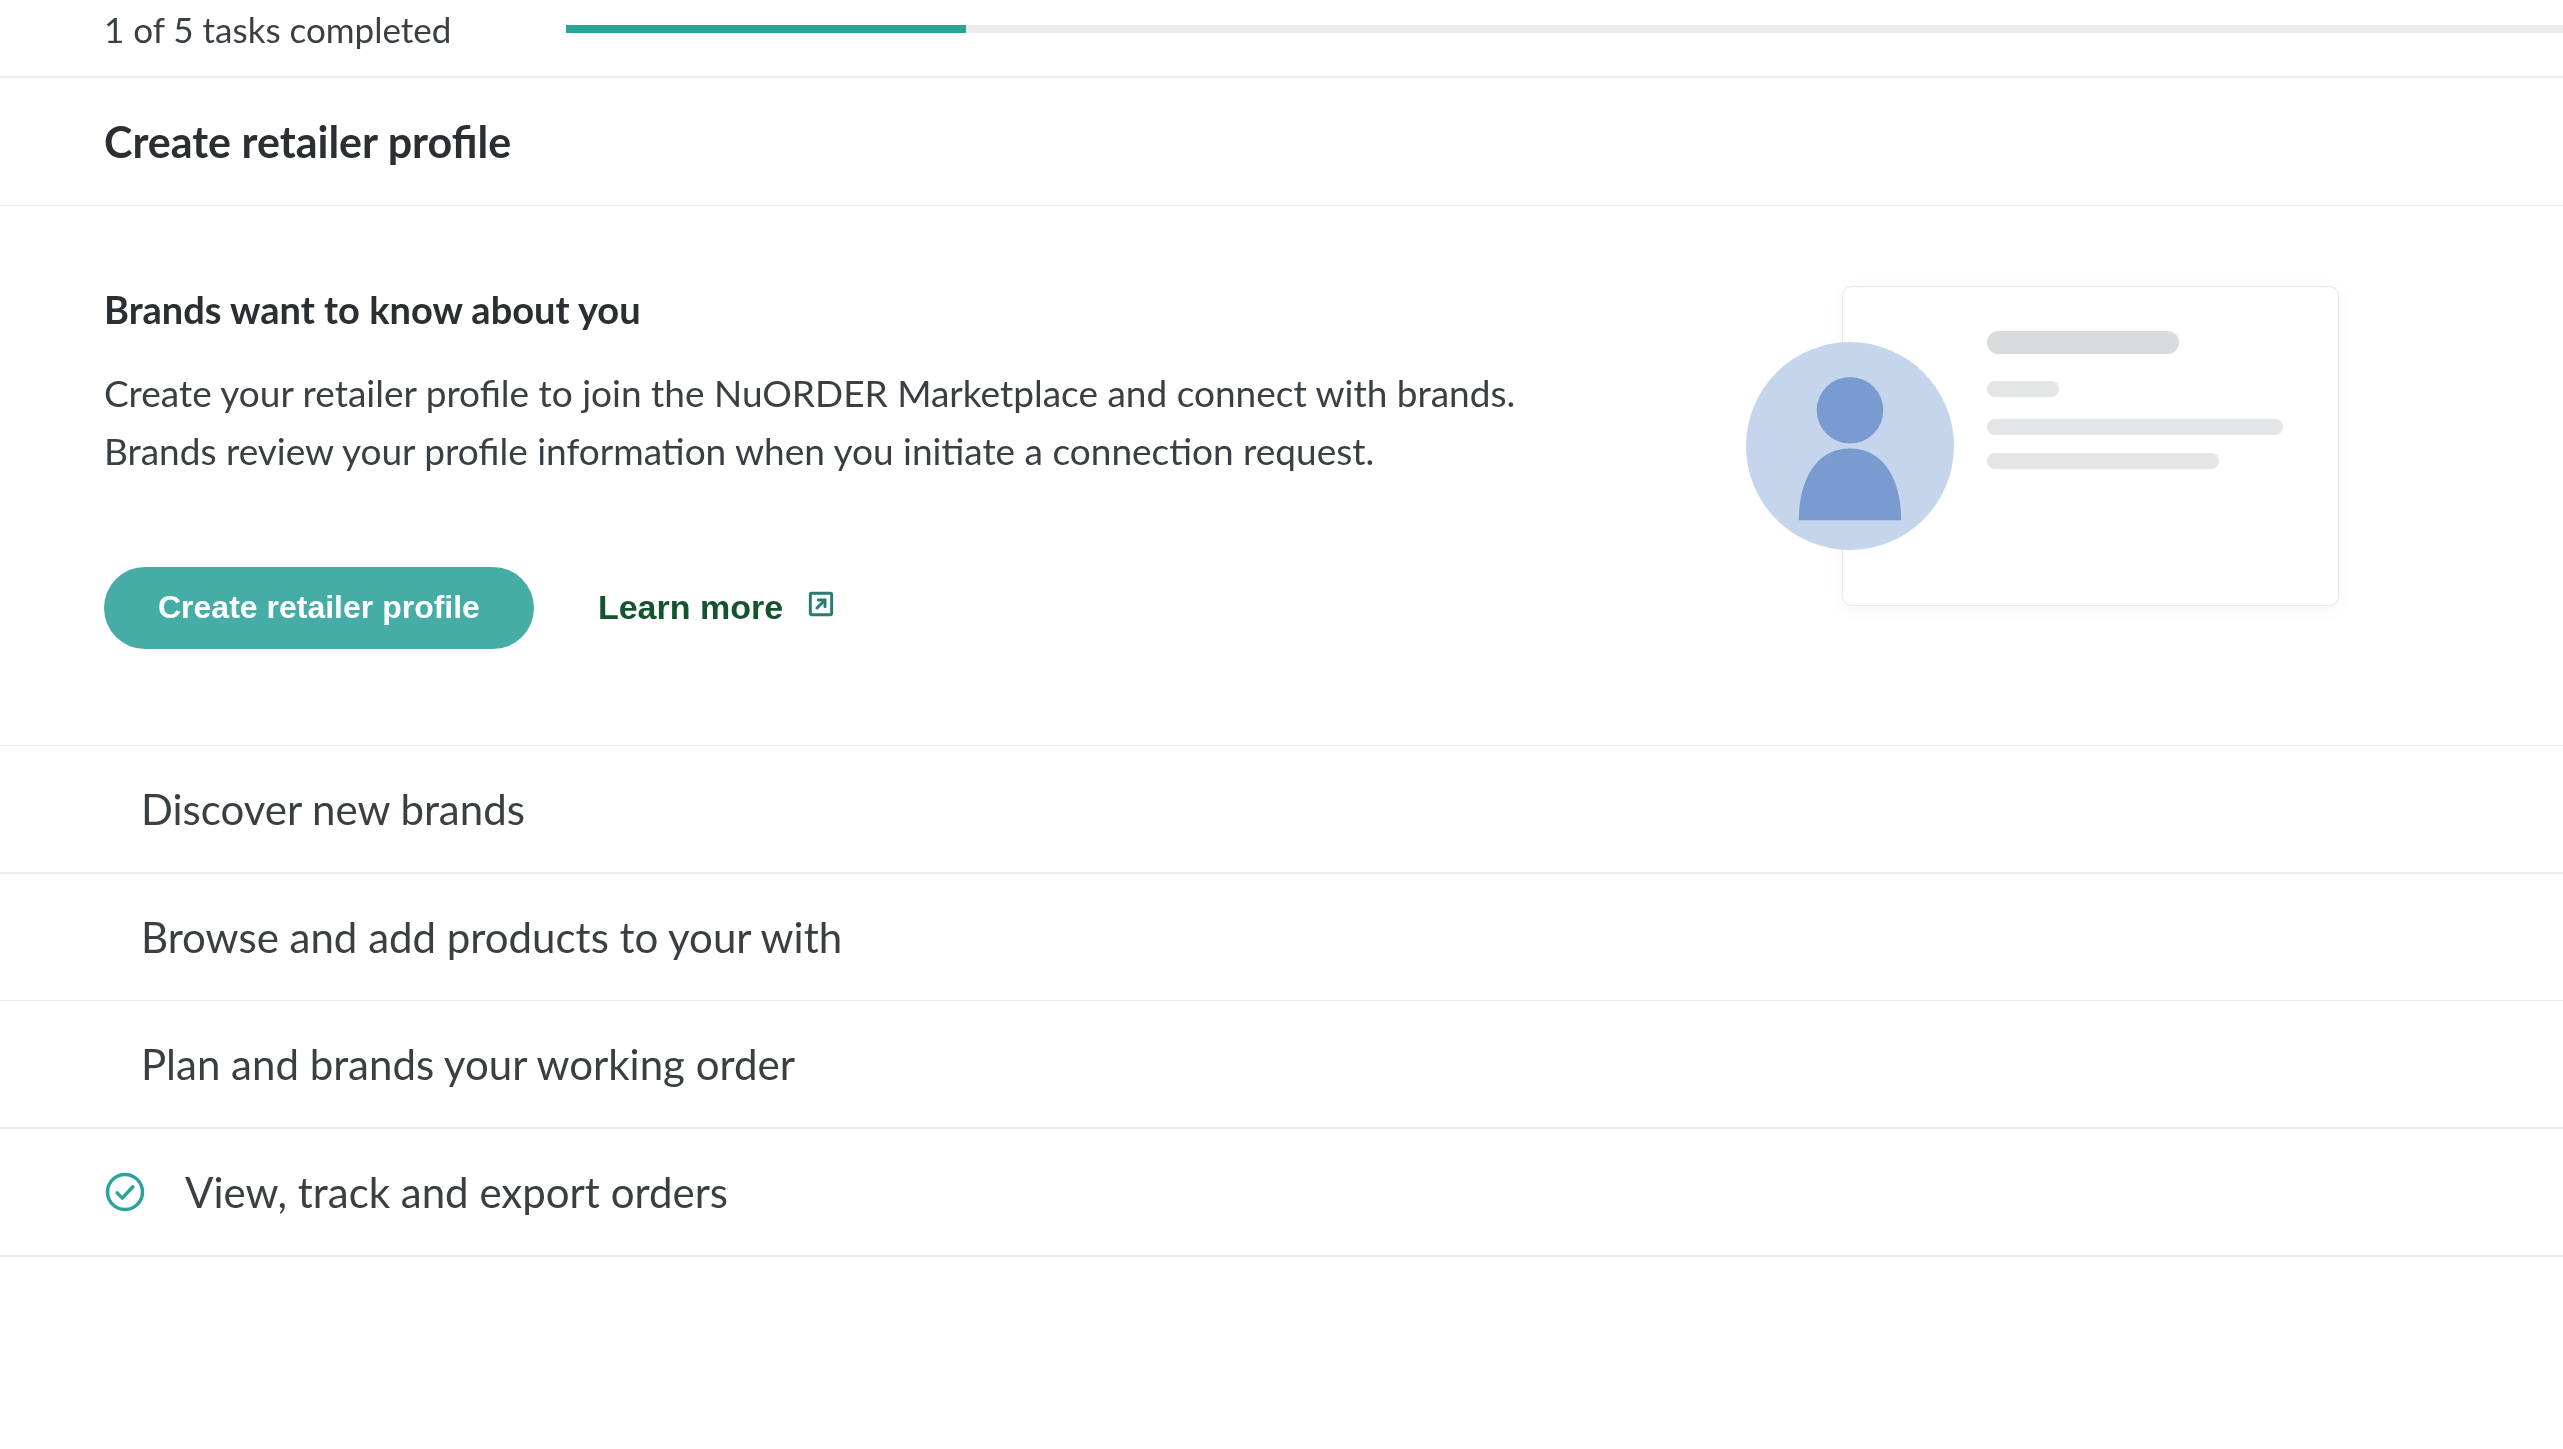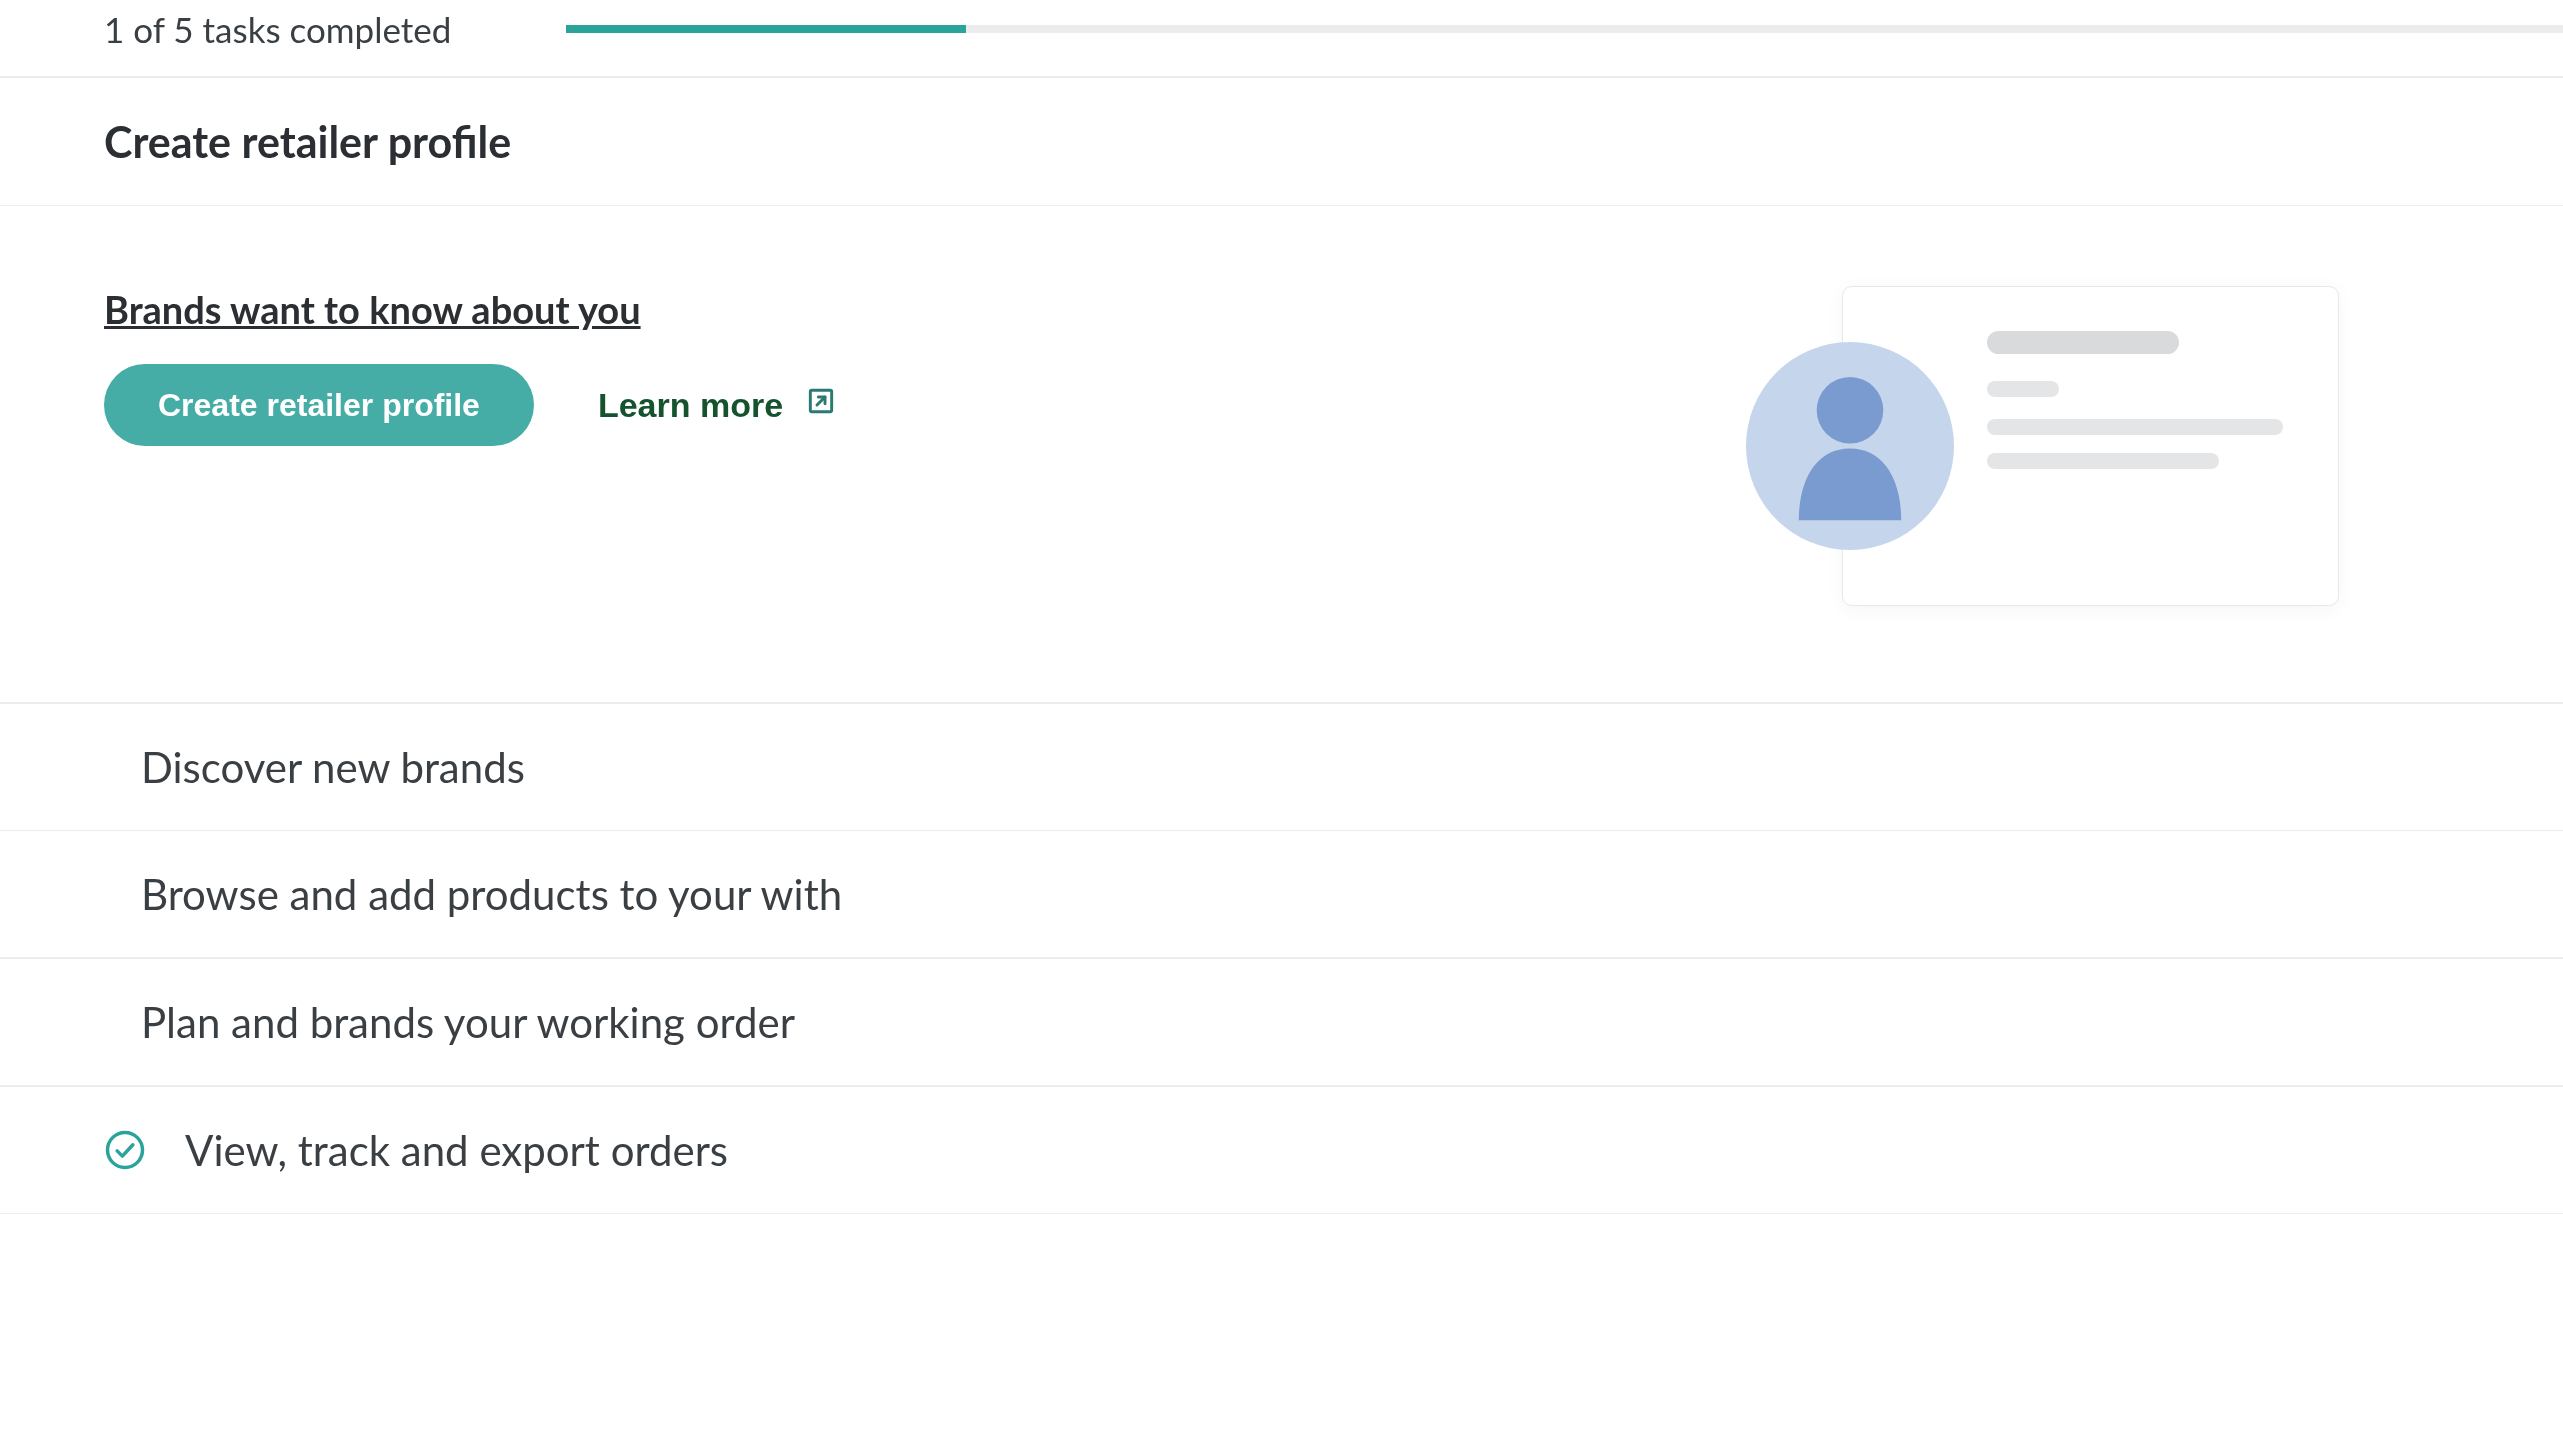--- a/index.html
+++ b/index.html
@@ -83,21 +83,20 @@
   }
   .section-content {
     flex: 1;
     max-width: 1522px;
   }
   .content-heading {
     font-weight: 700;
     font-size: 38px;
     color: #2b2f33;
     margin-bottom: 32px;
-    text-decoration: underline;
   }
   .content-desc {
     font-size: 37px;
     line-height: 1.55;
     color: #3a3f44;
     margin-bottom: 88px;
     max-width: 1426px;
   }
   .actions-row {
     display: flex;
@@ -186,20 +185,21 @@
 
 <div class="section-header bold">
   <div class="section-title">Create retailer profile</div>
 </div>
 
 <div class="divider"></div>
 
 <div class="section-body">
   <div class="section-content">
     <div class="content-heading">Brands want to know about you</div>
+    <div class="content-desc">Create your retailer profile to join the NuORDER Marketplace and connect with brands. Brands review your profile information when you initiate a connection request.</div>
     <div class="actions-row">
       <button class="primary-btn">
         <span>Create retailer profile</span>
       </button>
       <button class="link-btn">
         <span>Learn more</span>
         <span>
           <svg viewBox="0 0 24 24" fill="none" stroke="#2a7a74" stroke-width="2.2" stroke-linecap="round" stroke-linejoin="round">
             <rect x="4" y="4" width="16" height="16" rx="1"></rect>
             <line x1="9" y1="15" x2="15" y2="9"></line>

